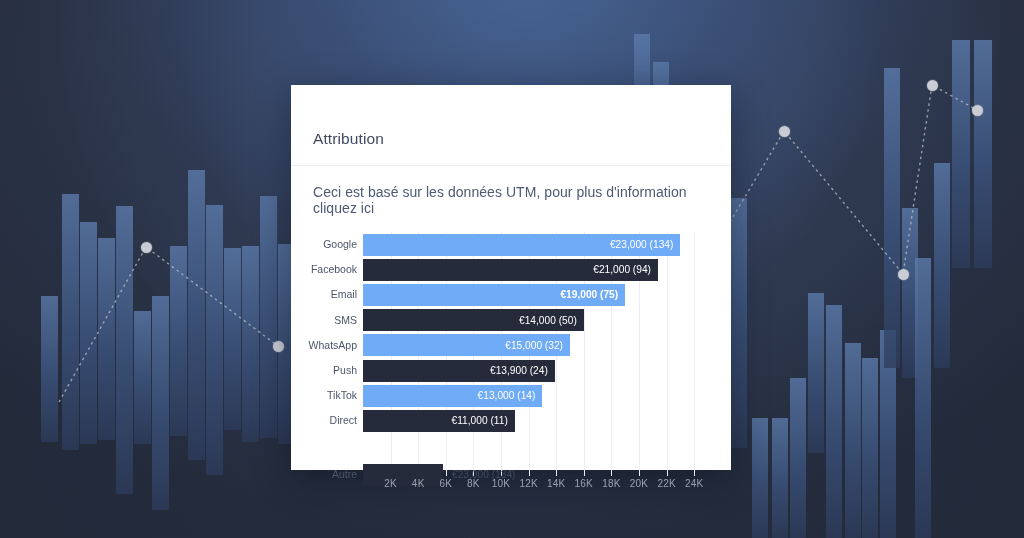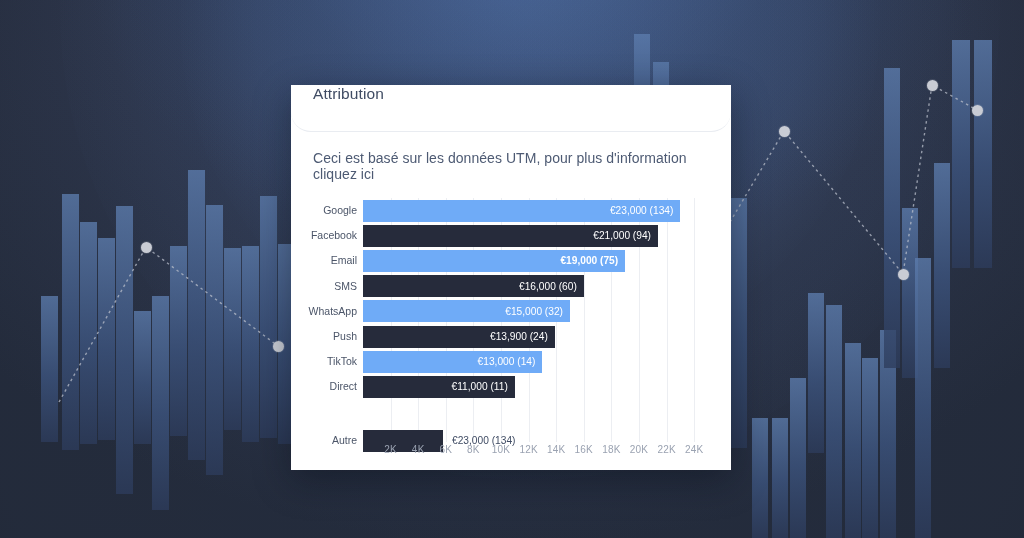--- a/index.html
+++ b/index.html
@@ -71,24 +71,23 @@
     left: 291px;
     top: 85px;
     width: 440px;
     height: 385px;
     background: #ffffff;
     box-shadow: 0 10px 34px rgba(8,12,22,0.42);
   }
   .card-header {
     height: 46px;
     display: flex;
-    align-items: flex-start;
-    padding: 0 22px;
+    align-items: flex-end;
+    padding: 17px 22px;
     border-bottom: 1px solid #e9ecf1;
-    border-radius: 20px;
   }
   .card-title {
     font-size: 15.5px;
     color: #3f4b63;
     font-weight: 400;
     letter-spacing: 0.1px;
   }
   .card-sub {
     padding: 18px 22px 0 22px;
     font-size: 14px;
@@ -278,21 +277,21 @@
             </div>
             <div class="row" style="top: 50.4px;">
               <div class="row-label">Email</div>
               <div class="bar blue" style="width: 262.2px; font-weight: bold;">
                 <div class="bar-value">€19,000 (75)</div>
               </div>
             </div>
             <div class="row" style="top: 75.6px;">
               <div class="row-label">SMS</div>
               <div class="bar dark" style="width: 220.8px;">
-                <div class="bar-value">€16,000 (60)</div>
+                <div class="bar-value">€14,000 (50)</div>
               </div>
             </div>
             <div class="row" style="top: 100.8px;">
               <div class="row-label">WhatsApp</div>
               <div class="bar blue" style="width: 207px;">
                 <div class="bar-value">€15,000 (32)</div>
               </div>
             </div>
             <div class="row" style="top: 126px; padding-left: 32px;">
               <div class="row-label">Push</div>

